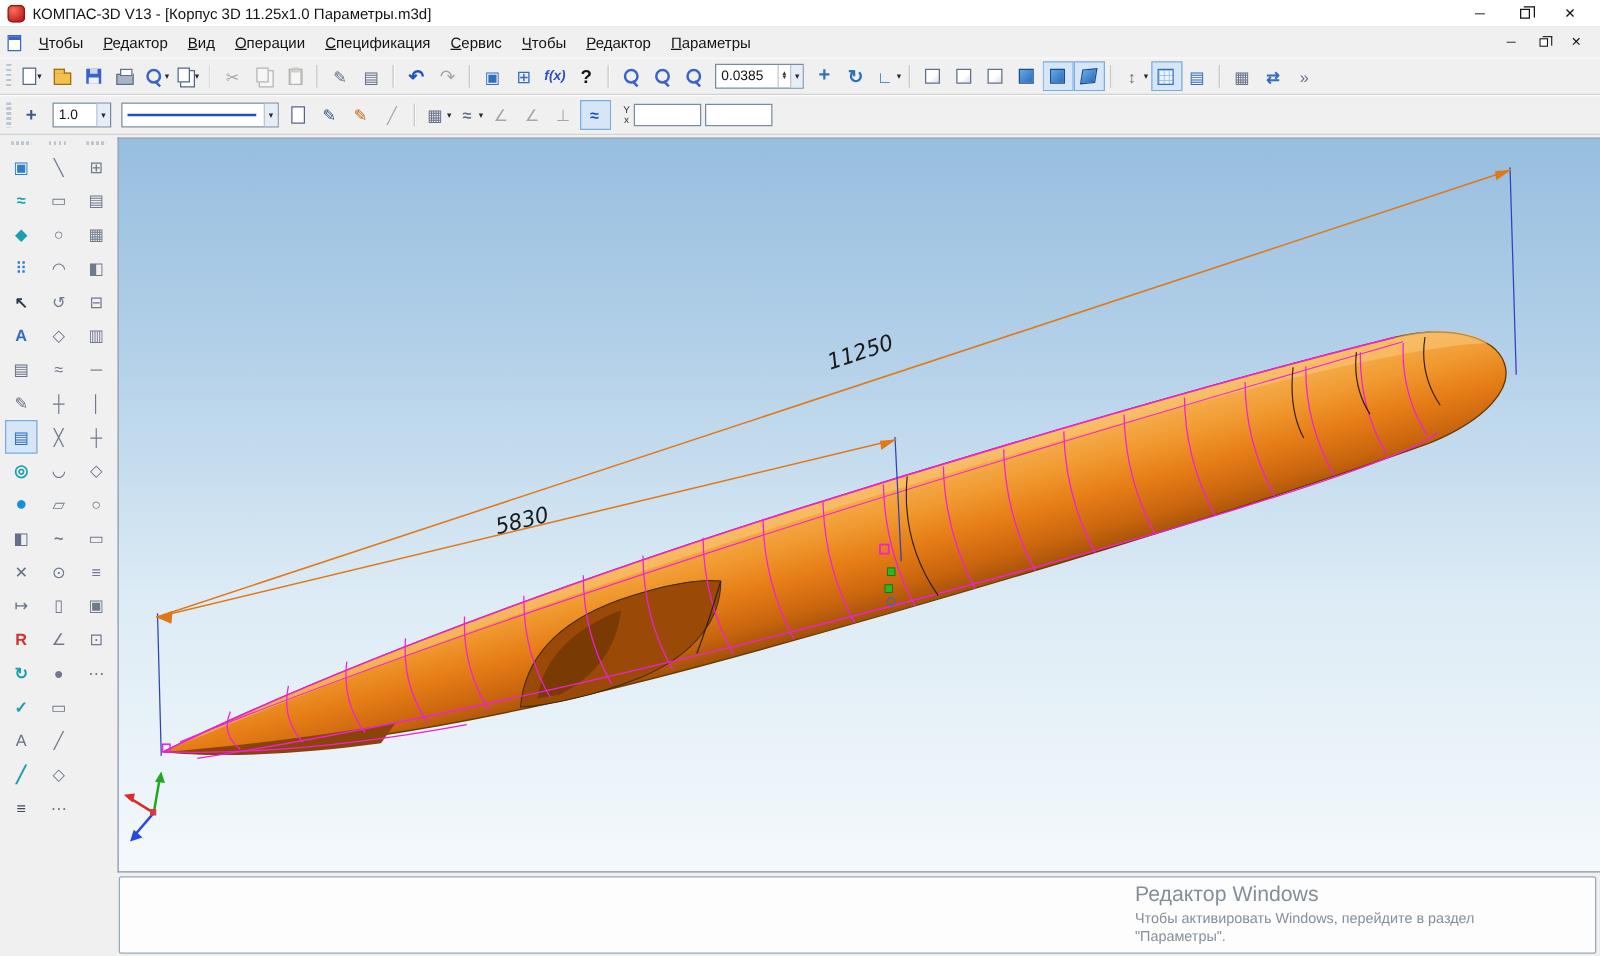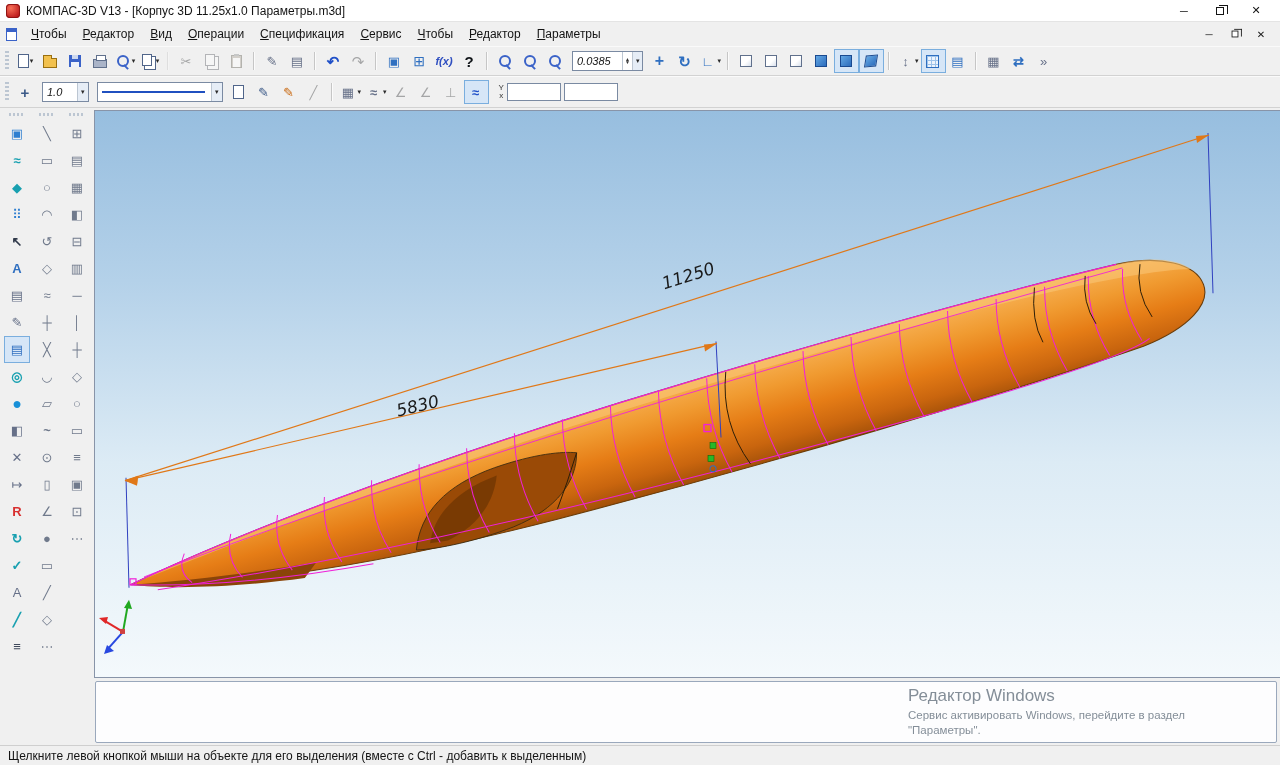--- a/index.html
+++ b/index.html
@@ -60,21 +60,21 @@
   .sh-cube { width:12px; height:12px; border:1px solid #60708c; background:linear-gradient(135deg,#ffffff 55%, #d8e0ec); }
   .sh-cube.solid { background:linear-gradient(135deg,#64a8e4,#2c6cbc); border-color:#1a4a90; }
   .sh-cube.persp { transform:skewX(-14deg) rotate(-5deg); }
   .sh-sketch { width:13px; height:13px; border:1px solid #2f6fc0; background-color:#eef4fc;
     background-image:linear-gradient(#9ec3ea 1px, transparent 1px), linear-gradient(90deg,#9ec3ea 1px, transparent 1px); background-size:4px 4px; }
   .sh-fx { width:auto; font-style:italic; font-weight:bold; font-size:11px; color:#2f4fc0; }
   .sh-line { width:44px; height:2px; background:#2050c0; }
 
   
   .combo { display:flex; align-items:center; background:#fff; border:1px solid #7a8aa2; height:20px; margin:0 4px; padding-left:4px; }
-  .combo .val { font-size:11px; color:#141414;font-style:italic; }
+  .combo .val { font-size:11px; color:#141414; }
   .spinner { display:flex; flex-direction:column; justify-content:center; line-height:.6; font-size:5px; color:#333; padding:0 2px; border-left:1px solid #bcc6d2; margin-left:3px; height:100%; }
   .cdd { font-size:7px; height:100%; display:flex; align-items:center; padding:0 3px; border-left:1px solid #bcc6d2; background:#e6edf6; color:#2a2a2a; margin-left:0; }
   .zoom-combo .val { min-width:42px; }
   .step-combo .val { min-width:30px; }
   .ls-combo { width:126px; }
   .ls-combo .sh-line { flex:1; margin-right:6px; }
 
   .coords { display:flex; align-items:center; gap:3px; margin-left:10px; }
   .coord-labels { display:flex; flex-direction:column; font-size:8px; line-height:1; color:#333; align-items:center; }
   .coord-input { width:54px; height:18px; border:1px solid #7a8aa2; background:#fff; font-size:11px; padding:0 3px; font-family:"Liberation Sans",sans-serif; }
@@ -727,25 +727,22 @@
             <line x1="28" y1="520" x2="12" y2="538" stroke="#2848e0" stroke-width="2"></line>
             <polygon points="9,542 12,533 19,539" fill="#2848e0"></polygon>
             <rect x="25" y="517" width="5" height="5" fill="#d04040"></rect>
           </g>
         </svg>
       </div>
 
       <div class="prop-area">
         <div class="watermark">
           <div class="wm-title">Редактор Windows</div>
-          <div class="wm-line">Сервис активировать Windows, перейдите в раздел</div>
+          <div class="wm-line">Чтобы активировать Windows, перейдите в раздел</div>
           <div class="wm-line">"Параметры".</div>
         </div>
       </div>
 
     </div>
   </div>
 
-  <div class="statusbar">
-    <span>Щелкните левой кнопкой мыши на объекте для его выделения (вместе с Ctrl - добавить к выделенным)</span>
-  </div>
 
 </div>
 
 </body></html>

